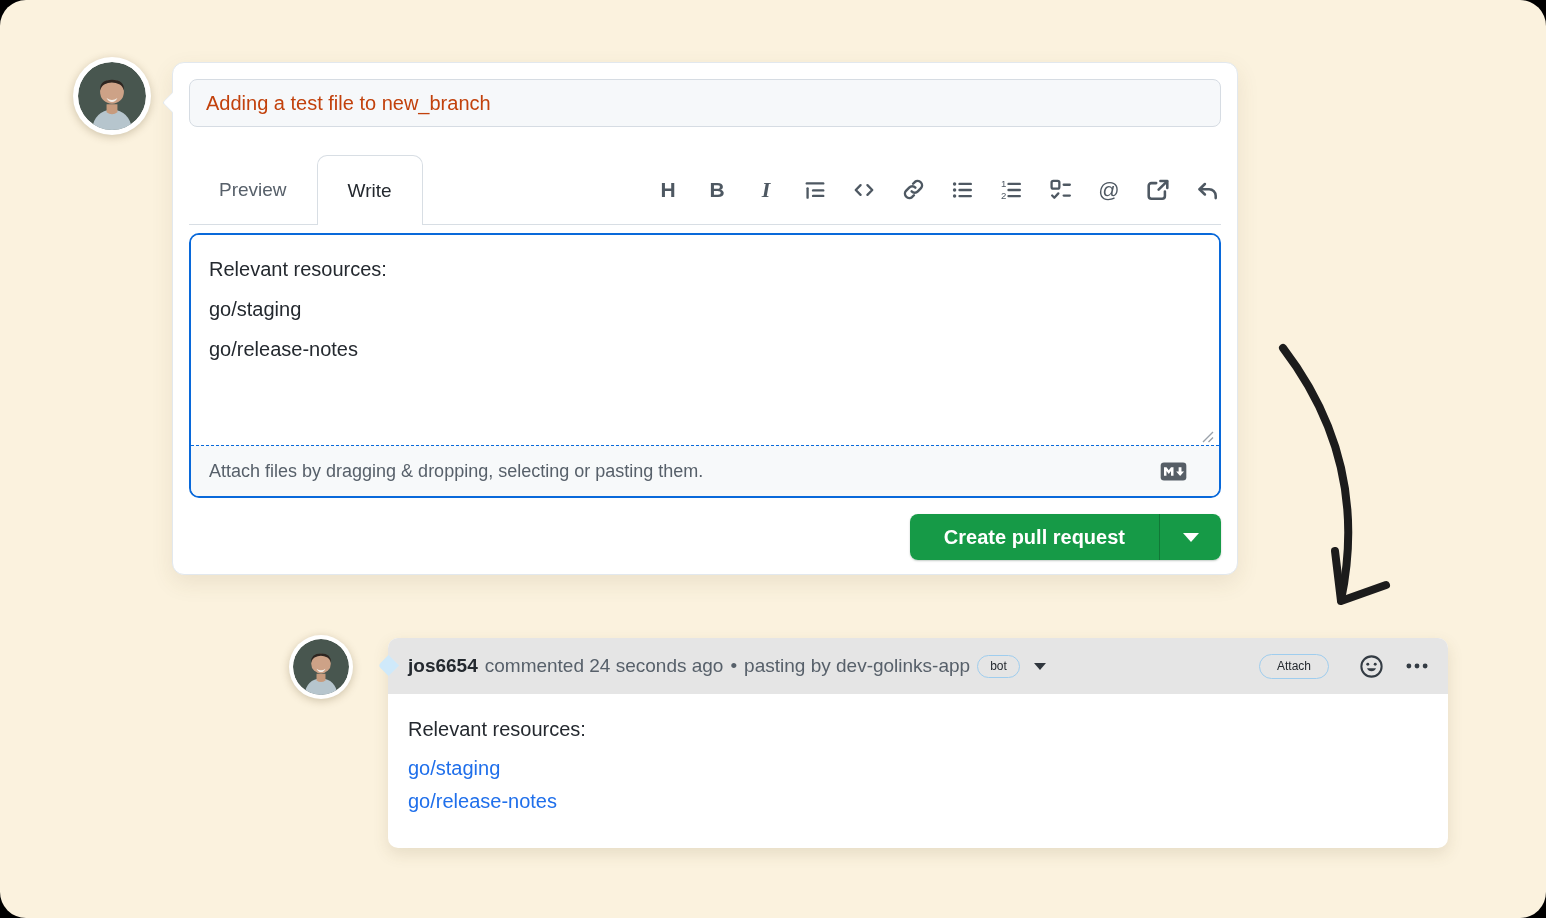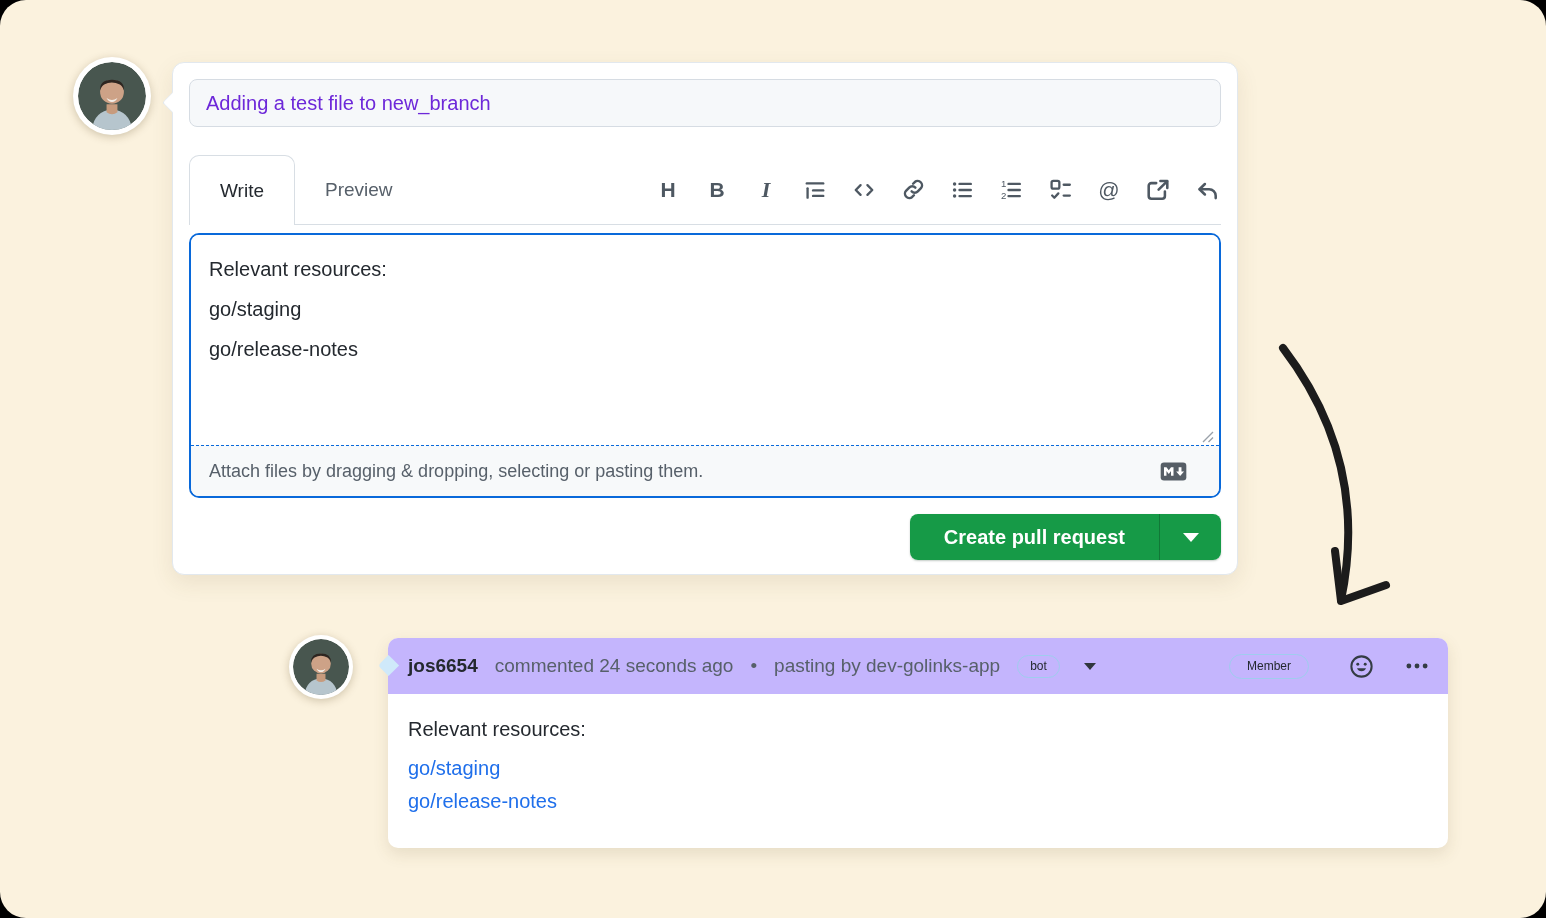--- a/index.html
+++ b/index.html
@@ -25,21 +25,21 @@
     box-shadow: 0 8px 22px rgba(95,78,38,.10);
   }
   .tail-white {
     position: absolute; left: -8px; top: 32px; width: 15px; height: 15px;
     background: #fff; border-left: 1px solid #e2e8ee; border-bottom: 1px solid #e2e8ee;
     transform: rotate(45deg); border-bottom-left-radius: 3px;
   }
   .title-input {
     display: block; margin: 16px 16px 0; width: calc(100% - 32px); height: 48px;
     background: #f6f8fa; border: 1px solid #d6dce3; border-radius: 8px;
-    padding: 0 16px; font-size: 20px; color: #6d28d9; outline: none;
+    padding: 0 16px; font-size: 20px; color: #c2410c; outline: none;
     font-family: "Liberation Sans", sans-serif;
   }
   .tab-row {
     margin: 28px 16px 0; height: 70px; border-bottom: 1px solid #d8dee4;
     display: flex; align-items: flex-end; position: relative;
   }
   .tab { font-family:"Liberation Sans",sans-serif; font-size: 19px; background: transparent; border: none;
     padding: 0 30px; height: 69px; cursor: pointer; color: #57606a; }
   .tab.active {
     background: #fff; color: #24292f; border: 1px solid #d8dee4; border-bottom: none;
@@ -80,22 +80,22 @@
 
   
   .curved-arrow { position: absolute; left: 0; top: 0; pointer-events: none; }
 
   
   .comment-card {
     position: absolute; left: 388px; top: 638px; width: 1060px;
     background: #fff; border-radius: 10px; box-shadow: 0 6px 16px rgba(95,78,38,.13);
   }
   .comment-header {
-    background: #c4b5fd; border-radius: 10px 10px 0 0; height: 56px;
-    display: flex; align-items: center; gap: 17px; padding: 0 18px 0 20px;
+    background: #e5e5e5; border-radius: 10px 10px 0 0; height: 56px;
+    display: flex; align-items: center; gap: 7px; padding: 0 18px 0 20px;
     position: relative; font-size: 19px; color: #57606a;
   }
   .tail-blue { position: absolute; left: -7px; top: 20px; width: 15px; height: 15px;
     background: #CFE9FA; transform: rotate(45deg); border-bottom-left-radius: 4px; }
   .c-author { font-weight: 700; color: #24292f; }
   .badge { border: 1.5px solid #9fcdee; border-radius: 999px; color: #24292f;
     font-size: 12px; padding: 3px 12px; line-height: 1.25; white-space: nowrap; }
   .badge.member { padding: 4px 17px; margin-right: 10px; }
   .hdr-caret { width: 0; height: 0; border-left: 6px solid transparent;
     border-right: 6px solid transparent; border-top: 7px solid #30363d; margin-left: 7px; cursor: pointer; }
@@ -129,22 +129,22 @@
         <use href="#person-avatar"></use>
       </svg>
   </div>
 
   <div class="composer-card">
     <div class="tail-white"></div>
 
     <input class="title-input" type="text" value="Adding a test file to new_branch" style="">
 
     <div class="tab-row">
+      <button class="tab">Preview</button>
       <button class="tab active">Write</button>
-      <button class="tab">Preview</button>
 
       <div class="toolbar">
         <button class="tbtn t-h">H</button>
         <button class="tbtn t-b">B</button>
         <button class="tbtn t-i">I</button>
         <button class="tbtn">
           <svg width="22" height="22" viewBox="0 0 16 16" fill="none" stroke-width="1.7" stroke-linecap="round">
             <path d="M2,3.2 H14"></path>
               <path d="M2.6,6.8 V13.6"></path>
               <path d="M6.6,8.3 H14"></path>
@@ -244,21 +244,21 @@
   <div class="comment-card">
     <div class="comment-header">
       <div class="tail-blue"></div>
       <span class="c-author">jos6654</span>
       <span>commented 24 seconds ago</span>
       <span>•</span>
       <span>pasting by dev-golinks-app</span>
       <span class="badge">bot</span>
       <span class="hdr-caret"></span>
       <span class="spacer"></span>
-      <span class="badge member">Member</span>
+      <span class="badge member">Attach</span>
       <button class="hicon">
         <svg width="27" height="27" viewBox="0 0 24 24" fill="none" stroke="#343c44" stroke-width="1.8">
           <circle cx="12" cy="12" r="9"></circle>
           <circle cx="8.7" cy="10" r="1.3" fill="#343c44" stroke="none"></circle>
           <circle cx="15.3" cy="10" r="1.3" fill="#343c44" stroke="none"></circle>
           <path d="M8,13.6 a4.3,4 0 0 0 8,0 Z" fill="#343c44" stroke="none"></path>
         </svg>
       </button>
       <button class="hicon">
         <svg width="26" height="26" viewBox="0 0 16 16">

